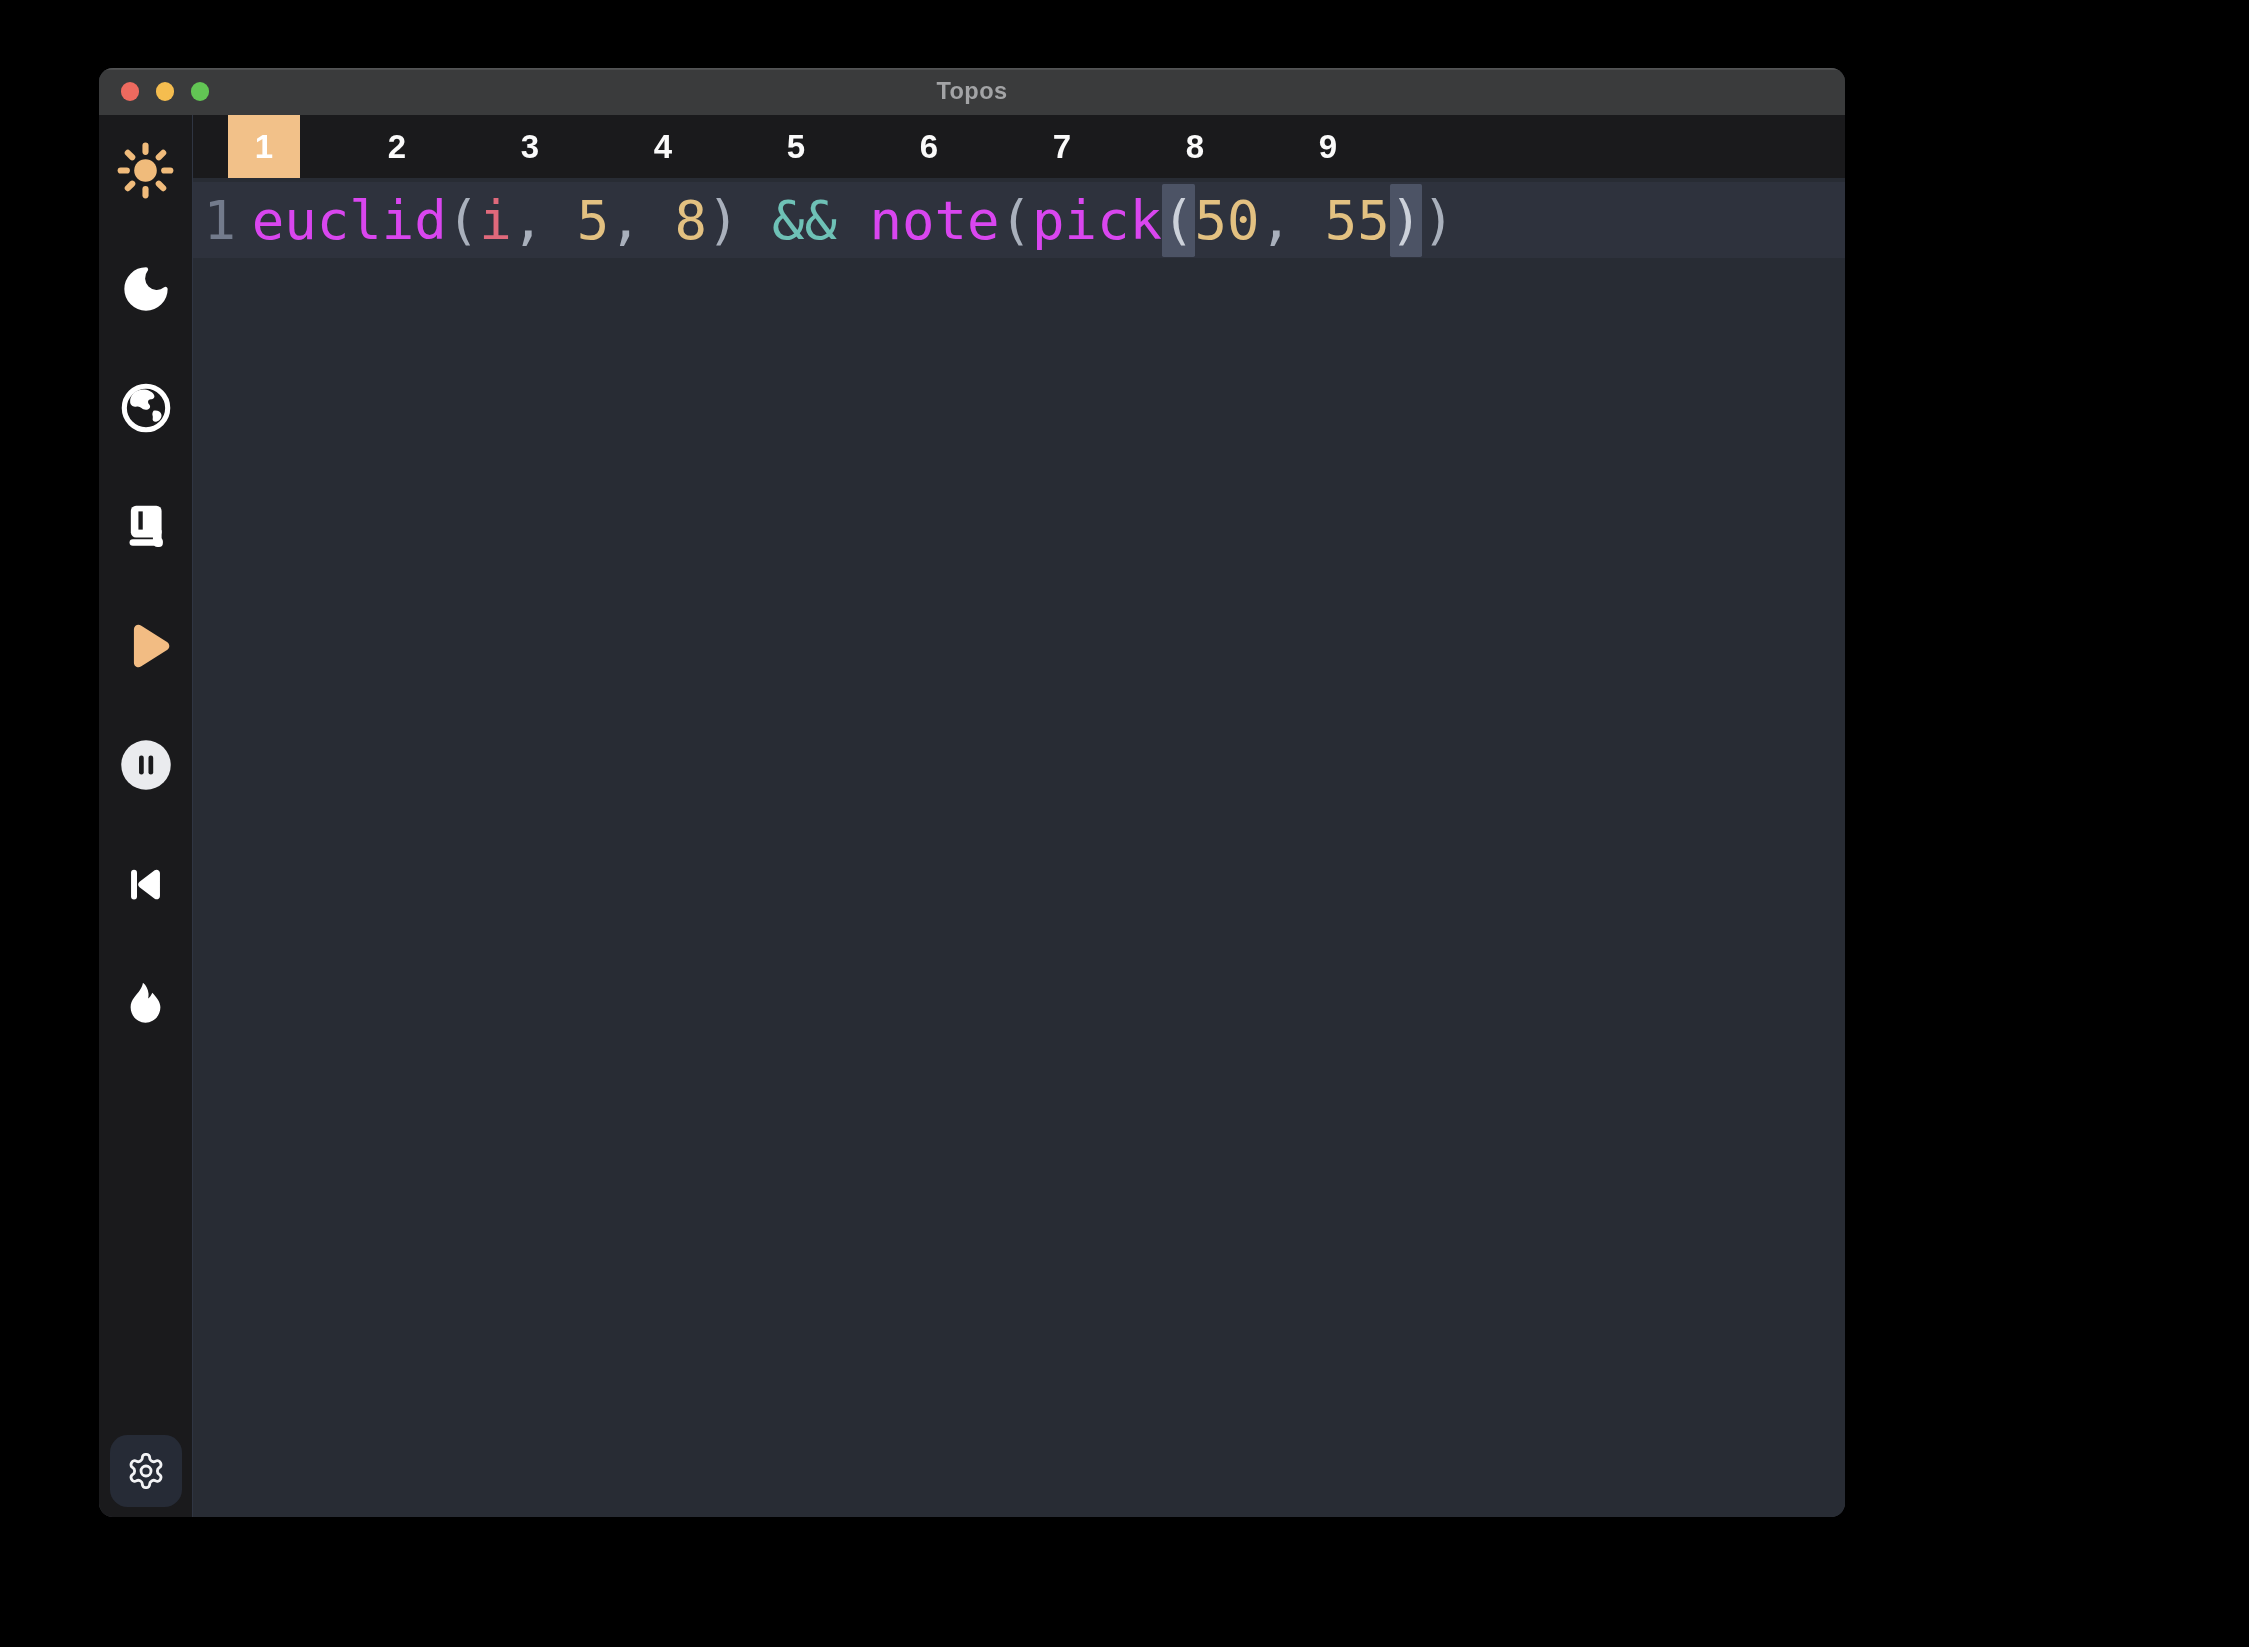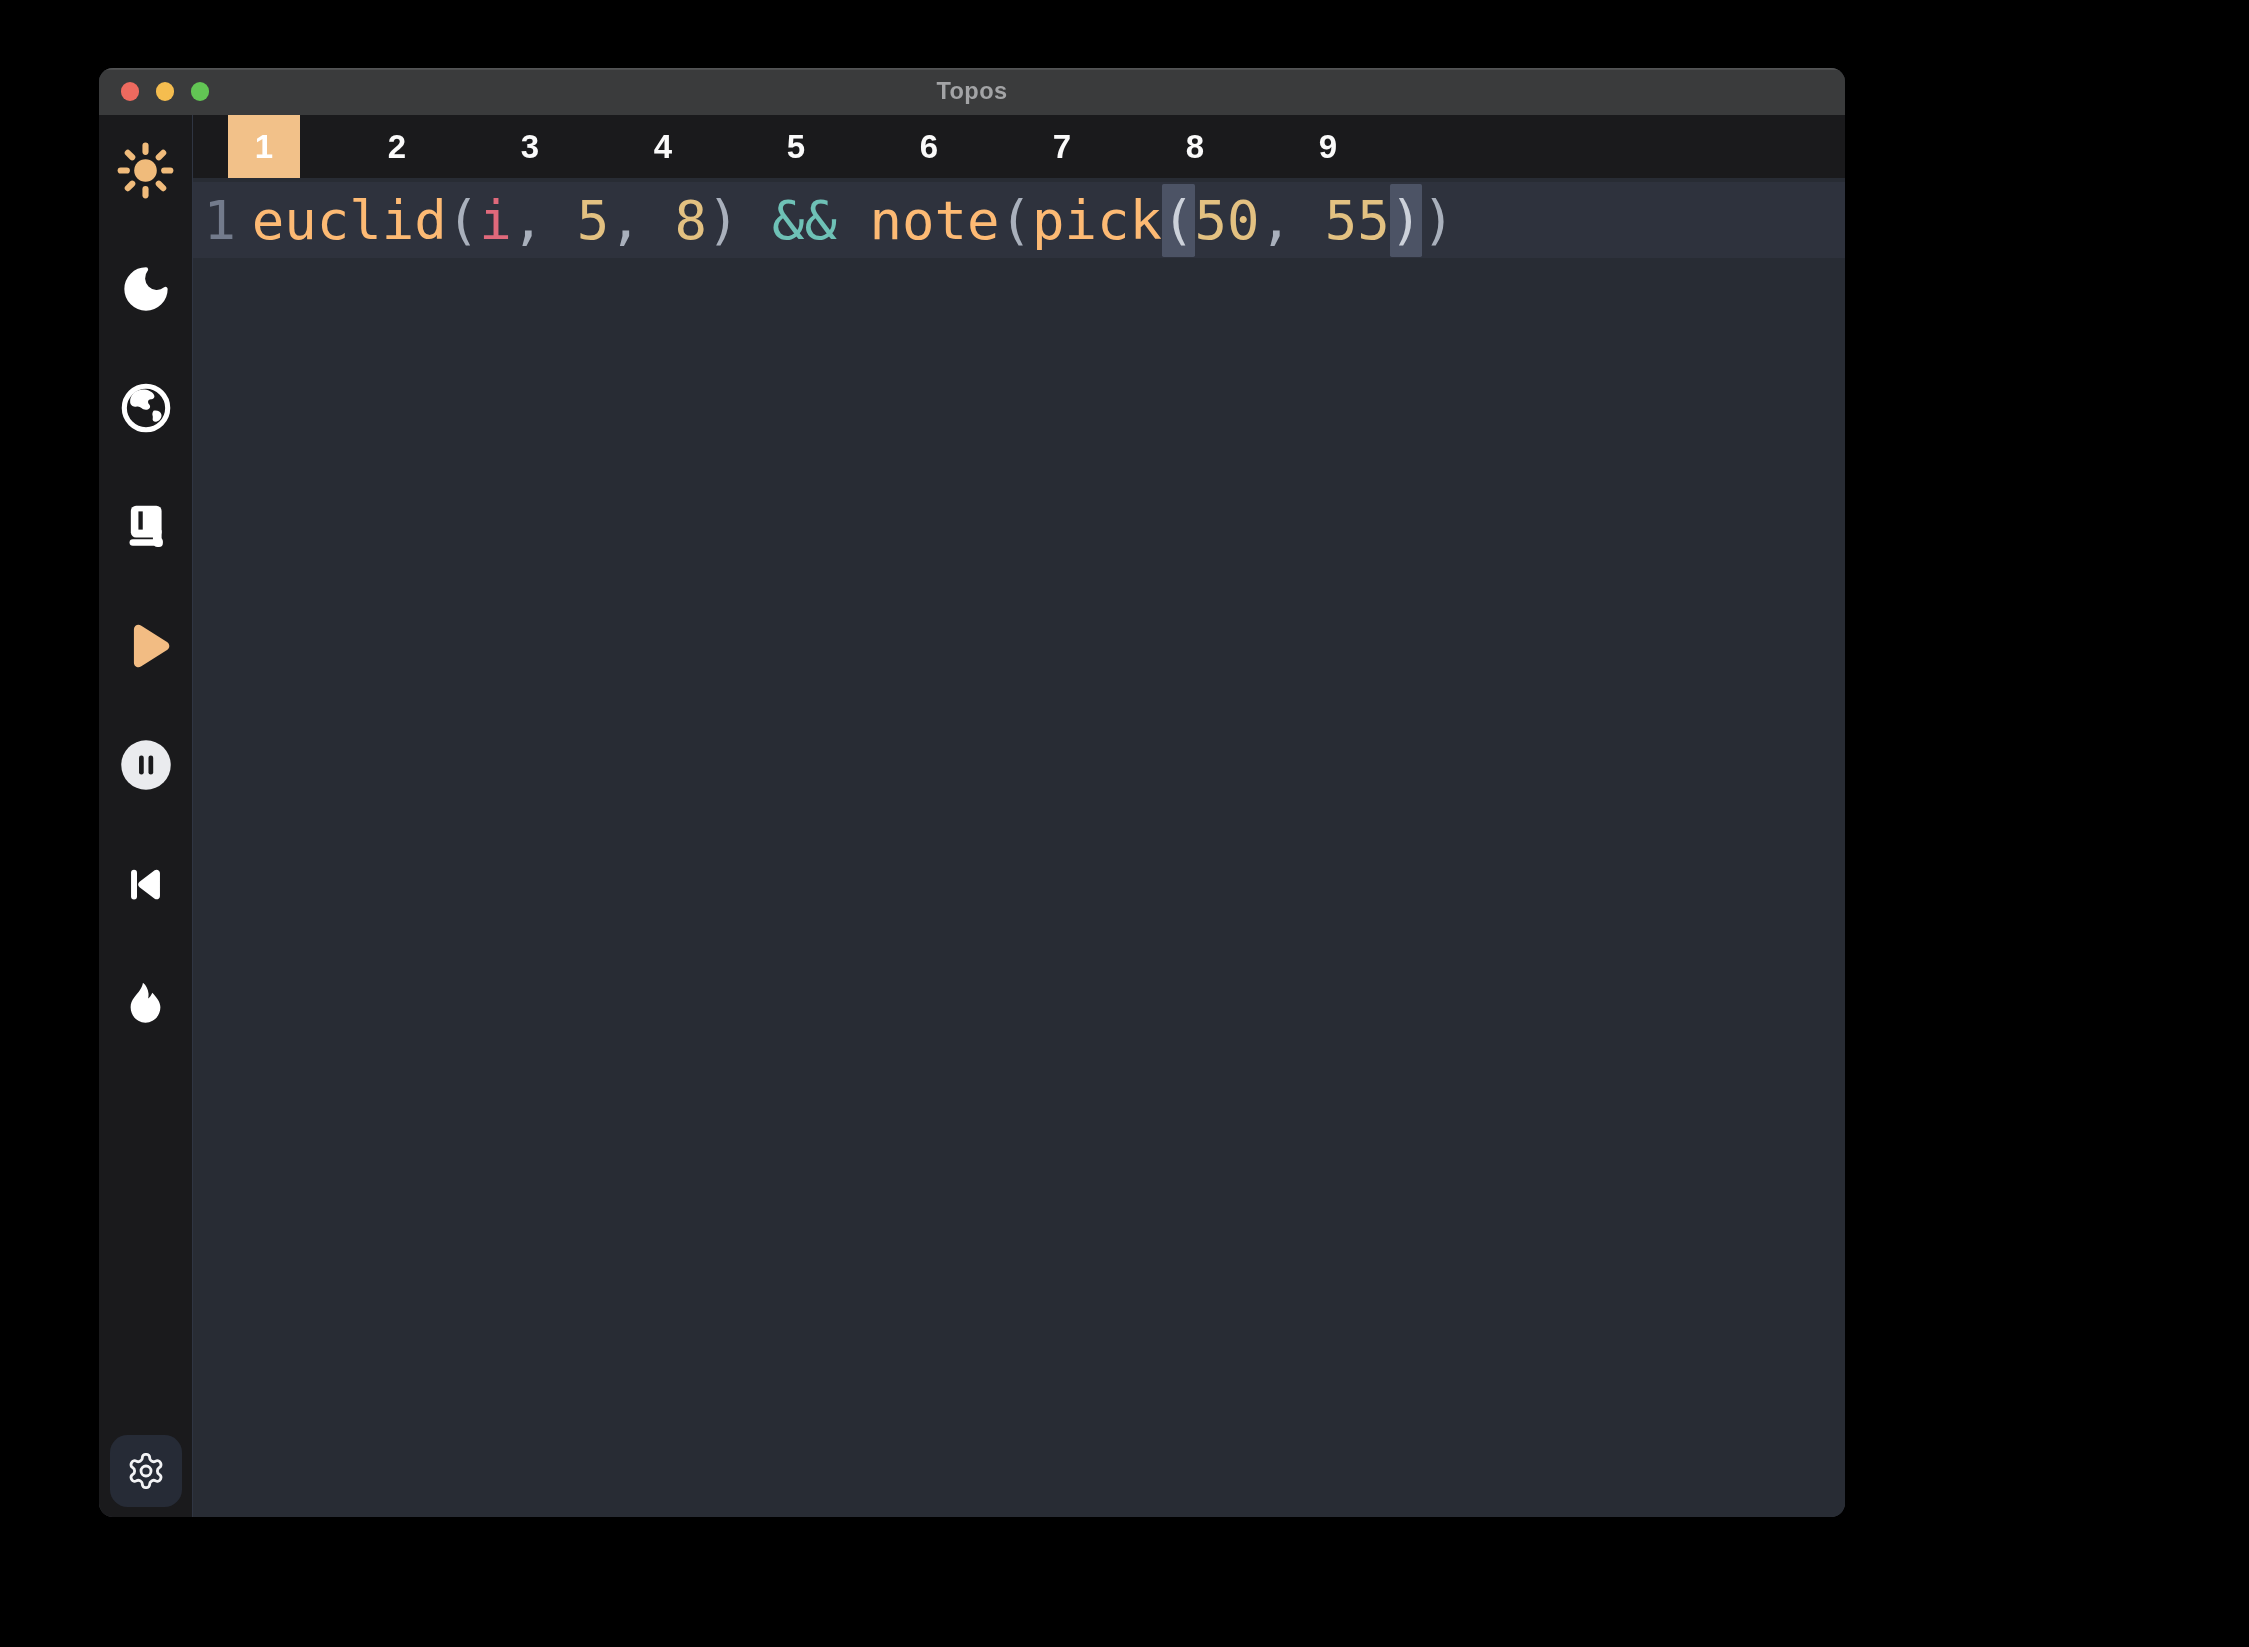--- a/index.html
+++ b/index.html
@@ -26,21 +26,21 @@
   
   .tabbar{height:63px;background:#1a1a1c;display:flex;align-items:stretch;padding-left:35px;gap:61px;}
   .tab{width:72px;display:flex;align-items:center;justify-content:center;color:#fafafa;
        font-size:33px;font-weight:bold;cursor:pointer;}
   .tab.active{background:#f2c189;color:#ffffff;}
   
   .editor{flex:1;background:#282c34;padding-top:4.4px;cursor:text;}
   .code-line{height:76px;background:#2e323d;display:flex;align-items:center;padding-left:10.5px;
              font-family:"DejaVu Sans Mono",monospace;font-size:54px;white-space:pre;}
   .gutter{color:#737b8c;margin-right:15.7px;}
-  .tok-function{color:#fdba74;}
+  .tok-function{color:#d946ef;}
   .tok-punctuation{color:#a9b0bc;}
   .tok-variable{color:#e0697b;}
   .tok-number{color:#e3c181;}
   .tok-operator{color:#6ec1b6;}
   .tok-bracket-match{color:#ccd1da;background:#4c5365;padding:5.2px 0;border-radius:1.7px;}
 </style>
 </head>
 <body>
 
 <div class="window">

